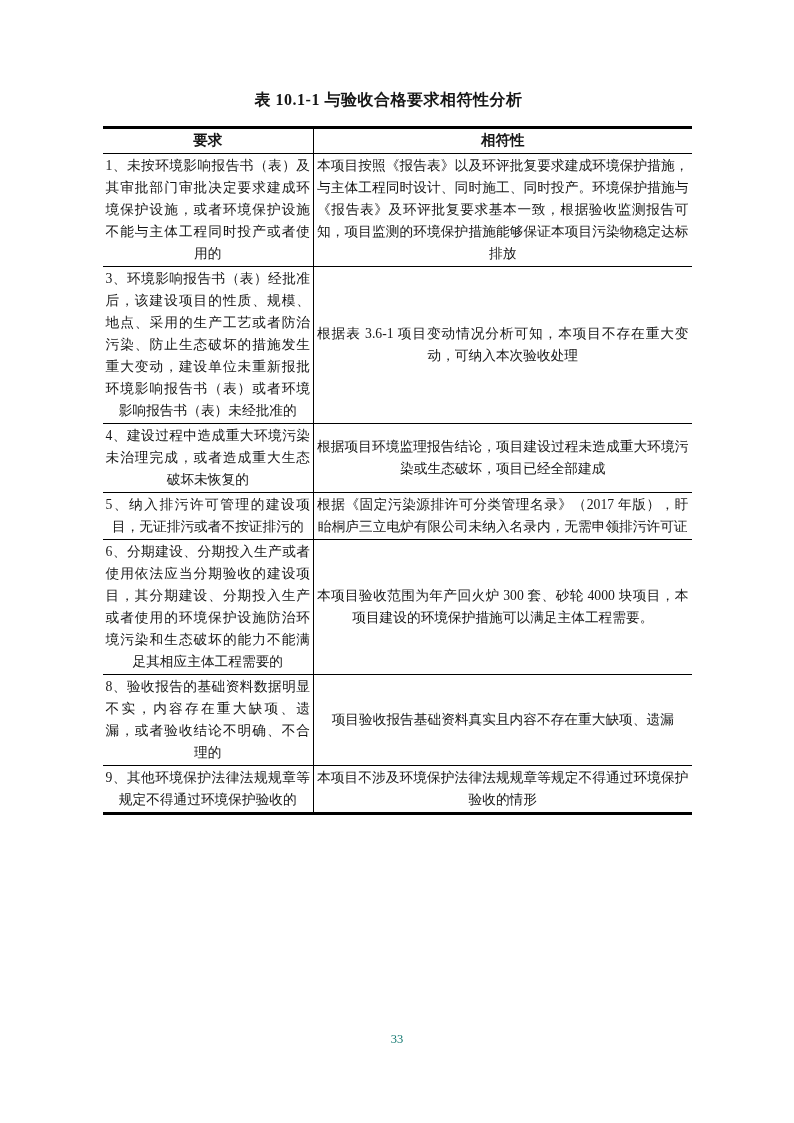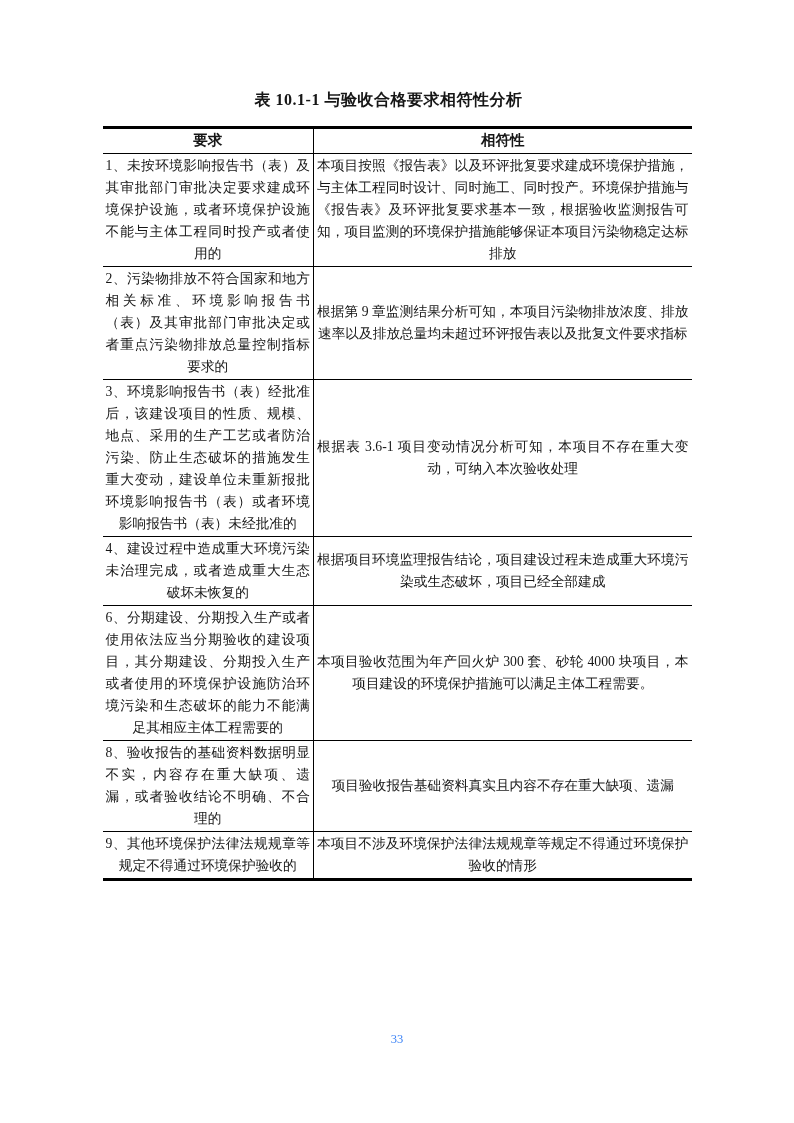--- a/index.html
+++ b/index.html
@@ -55,21 +55,21 @@
   .compliance-table td:first-child {
     border-right: 1px solid #000;
   }
   .page-number {
     position: absolute;
     left: 0;
     right: 0;
     top: 1032px;
     text-align: center;
     font-size: 12.5px;
-    color: #3b82f6;
+    color: #0f766e;
   }
 </style>
 </head>
 <body>
 
 <div class="page">
 
   <h1 class="table-title">表 10.1-1  与验收合格要求相符性分析</h1>
 
   <table class="compliance-table">
@@ -82,30 +82,30 @@
         <th>要求</th>
         <th>相符性</th>
       </tr>
     </thead>
     <tbody>
       <tr>
         <td>1、未按环境影响报告书（表）及其审批部门审批决定要求建成环境保护设施，或者环境保护设施不能与主体工程同时投产或者使用的</td>
         <td>本项目按照《报告表》以及环评批复要求建成环境保护措施，与主体工程同时设计、同时施工、同时投产。环境保护措施与《报告表》及环评批复要求基本一致，根据验收监测报告可知，项目监测的环境保护措施能够保证本项目污染物稳定达标排放</td>
       </tr>
       <tr>
-        <td>2、污染物排放不符合国家和地方相关标准、环境影响报告书（表）及其审批部门审批决定或者重点污染物排放总量控制指标要求的</td>
-        <td>根据第 9 章监测结果分析可知，本项目污染物排放浓度、排放速率以及排放总量均未超过环评报告表以及批复文件要求指标</td>
-      </tr>
-      <tr>
         <td>3、环境影响报告书（表）经批准后，该建设项目的性质、规模、地点、采用的生产工艺或者防治污染、防止生态破坏的措施发生重大变动，建设单位未重新报批环境影响报告书（表）或者环境影响报告书（表）未经批准的</td>
         <td>根据表 3.6-1 项目变动情况分析可知，本项目不存在重大变动，可纳入本次验收处理</td>
       </tr>
       <tr>
         <td>4、建设过程中造成重大环境污染未治理完成，或者造成重大生态破坏未恢复的</td>
         <td>根据项目环境监理报告结论，项目建设过程未造成重大环境污染或生态破坏，项目已经全部建成</td>
+      </tr>
+      <tr>
+        <td>5、纳入排污许可管理的建设项目，无证排污或者不按证排污的</td>
+        <td>根据《固定污染源排许可分类管理名录》（2017 年版），盱眙桐庐三立电炉有限公司未纳入名录内，无需申领排污许可证</td>
       </tr>
       <tr>
         <td>6、分期建设、分期投入生产或者使用依法应当分期验收的建设项目，其分期建设、分期投入生产或者使用的环境保护设施防治环境污染和生态破坏的能力不能满足其相应主体工程需要的</td>
         <td>本项目验收范围为年产回火炉 300 套、砂轮 4000 块项目，本项目建设的环境保护措施可以满足主体工程需要。</td>
       </tr>
       <tr>
         <td>8、验收报告的基础资料数据明显不实，内容存在重大缺项、遗漏，或者验收结论不明确、不合理的</td>
         <td>项目验收报告基础资料真实且内容不存在重大缺项、遗漏</td>
       </tr>
       <tr>

